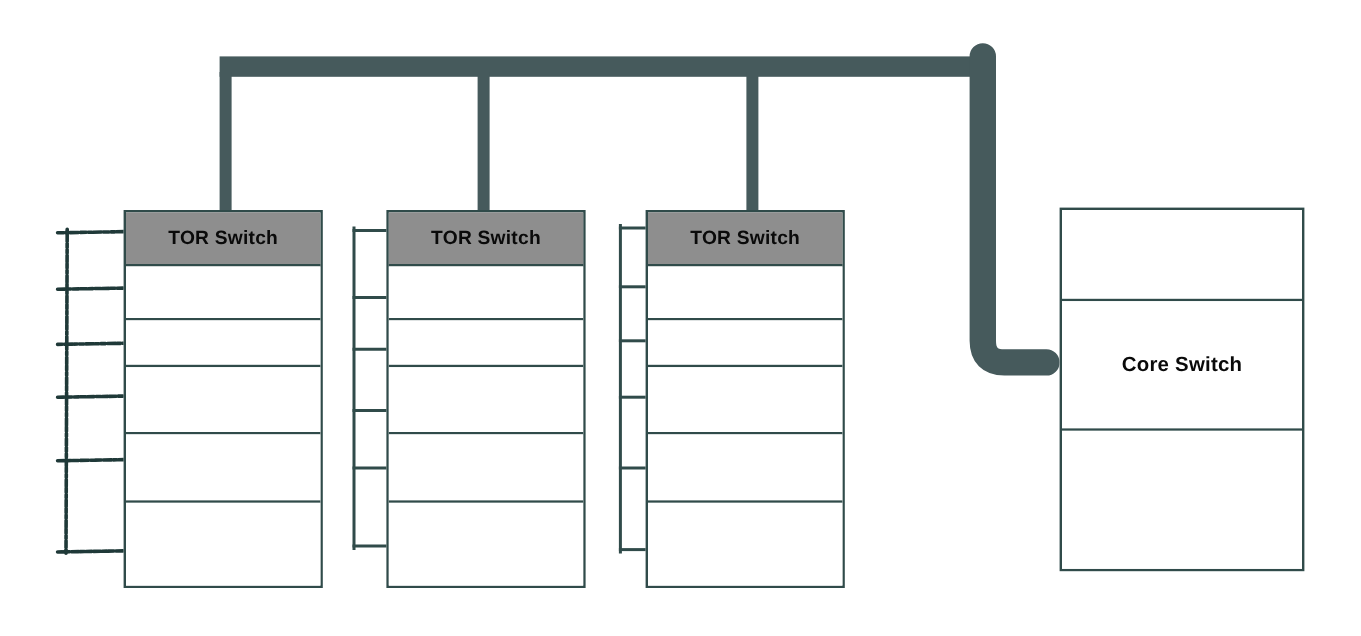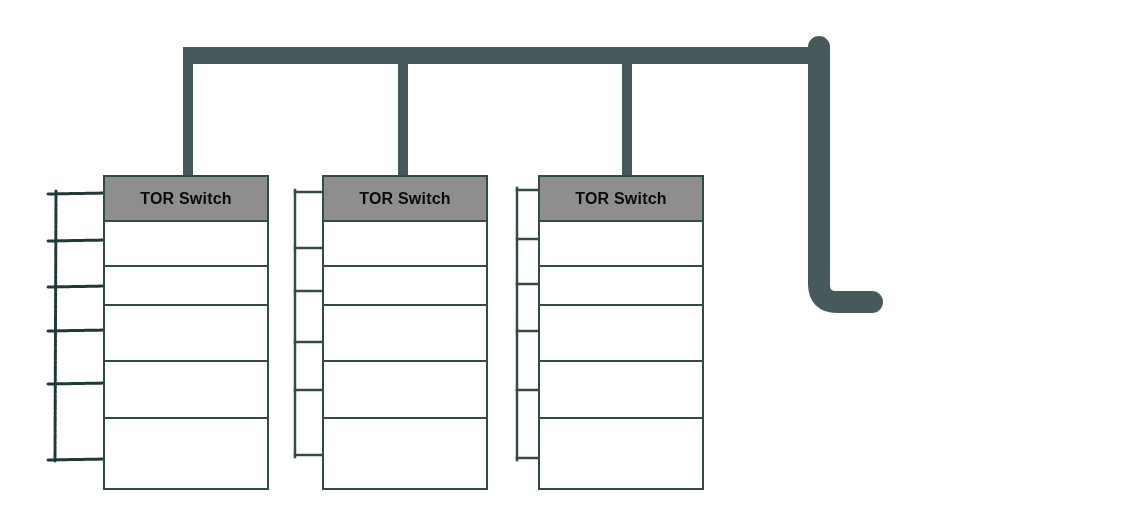--- a/index.html
+++ b/index.html
@@ -164,14 +164,19 @@
     <div class="rack-header">TOR Switch</div>
     <div class="slots">
         <div class="slot"></div>
         <div class="slot"></div>
         <div class="slot"></div>
         <div class="slot"></div>
         <div class="slot"></div>
       </div>
   </div>
 
+  <div class="core">
+    <div class="core-row top"></div>
+    <div class="core-row mid">Core Switch</div>
+    <div class="core-row bot"></div>
+  </div>
 
 </div>
 
 </body></html>

